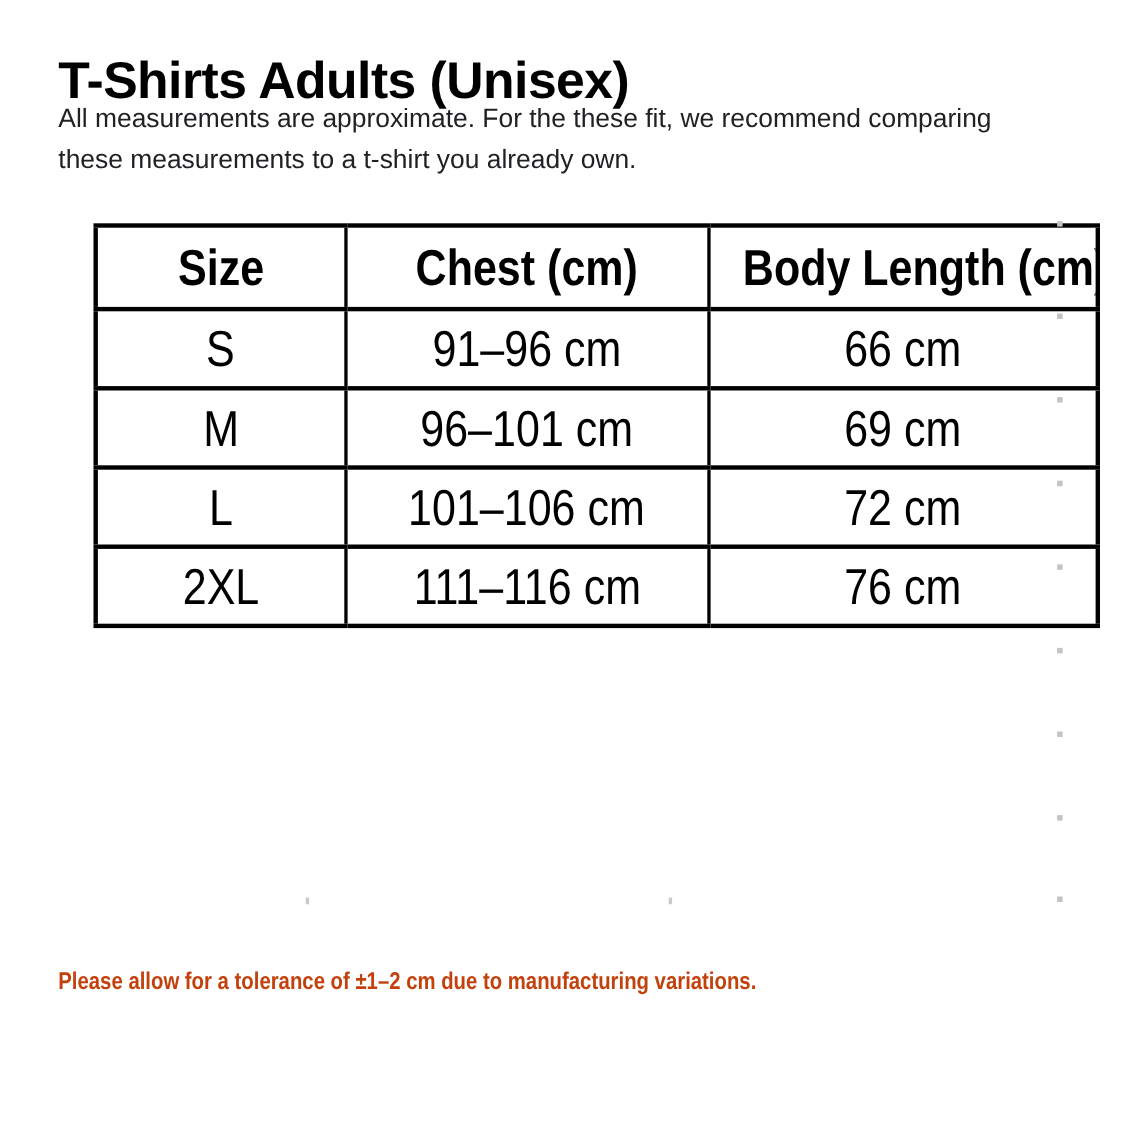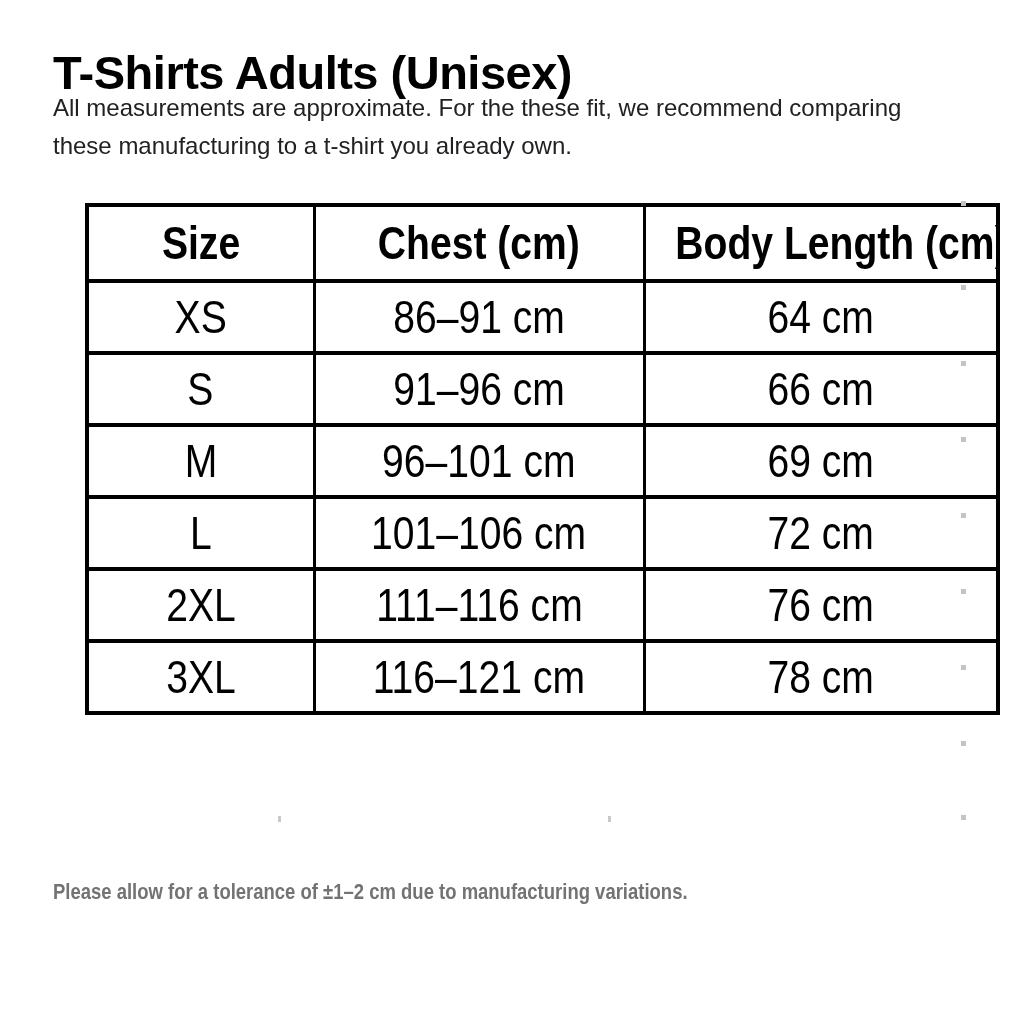--- a/index.html
+++ b/index.html
@@ -63,21 +63,21 @@
     display: inline-block;
     transform: scaleX(0.85);
     white-space: nowrap;
     line-height: 1;
   }
   .note {
     position: absolute;
     left: 53px; top: 879px;
     font-size: 22px;
     font-weight: 700;
-    color: #737373;
+    color: #c2410c;
   }
   .note .note-tx {
     display: inline-block;
     transform: scaleX(0.84);
     transform-origin: 0 50%;
     white-space: nowrap;
   }
   .grid-handle {
     position: absolute;
     width: 5px; height: 5px;
@@ -93,67 +93,57 @@
 </style>
 </head>
 <body>
 
 <div class="page">
 
   <h1 class="title">T-Shirts Adults (Unisex)</h1>
 
   <div class="intro">
     <div>All measurements are approximate. For the these fit, we recommend comparing</div>
-    <div>these manufacturing to a t-shirt you already own.</div>
+    <div>these measurements to a t-shirt you already own.</div>
   </div>
 
   <div class="table-wrap">
     <table class="size-chart">
       <colgroup>
         <col style="width:227px">
         <col style="width:330px">
         <col style="width:354px">
       </colgroup>
       <thead>
         <tr>
           <th><span class="tx">Size</span></th>
           <th><span class="tx">Chest (cm)</span></th>
           <th><span class="tx">Body Length (cm)</span></th>
         </tr>
       </thead>
       <tbody>
-        <tr>
-          <td><span class="tx">XS</span></td>
-          <td><span class="tx">86–91 cm</span></td>
-          <td><span class="tx">64 cm</span></td>
-        </tr>
         <tr>
           <td><span class="tx">S</span></td>
           <td><span class="tx">91–96 cm</span></td>
           <td><span class="tx">66 cm</span></td>
         </tr>
         <tr>
           <td><span class="tx">M</span></td>
           <td><span class="tx">96–101 cm</span></td>
           <td><span class="tx">69 cm</span></td>
         </tr>
         <tr>
           <td><span class="tx">L</span></td>
           <td><span class="tx">101–106 cm</span></td>
           <td><span class="tx">72 cm</span></td>
         </tr>
         <tr>
           <td><span class="tx">2XL</span></td>
           <td><span class="tx">111–116 cm</span></td>
           <td><span class="tx">76 cm</span></td>
-        </tr>
-        <tr>
-          <td><span class="tx">3XL</span></td>
-          <td><span class="tx">116–121 cm</span></td>
-          <td><span class="tx">78 cm</span></td>
         </tr>
       </tbody>
     </table>
 
     <div class="grid-handle" style="top:-2px"></div>
     <div class="grid-handle" style="top:82px"></div>
     <div class="grid-handle" style="top:158px"></div>
     <div class="grid-handle" style="top:234px"></div>
     <div class="grid-handle" style="top:310px"></div>
     <div class="grid-handle" style="top:386px"></div>

